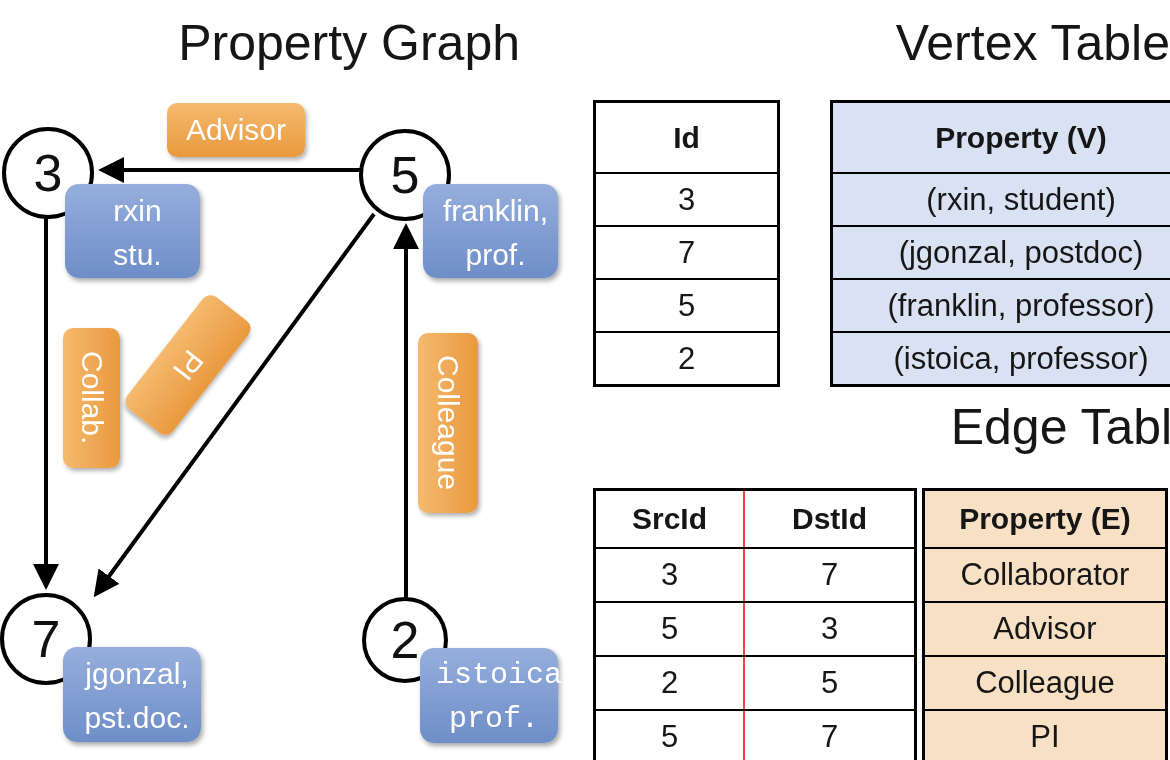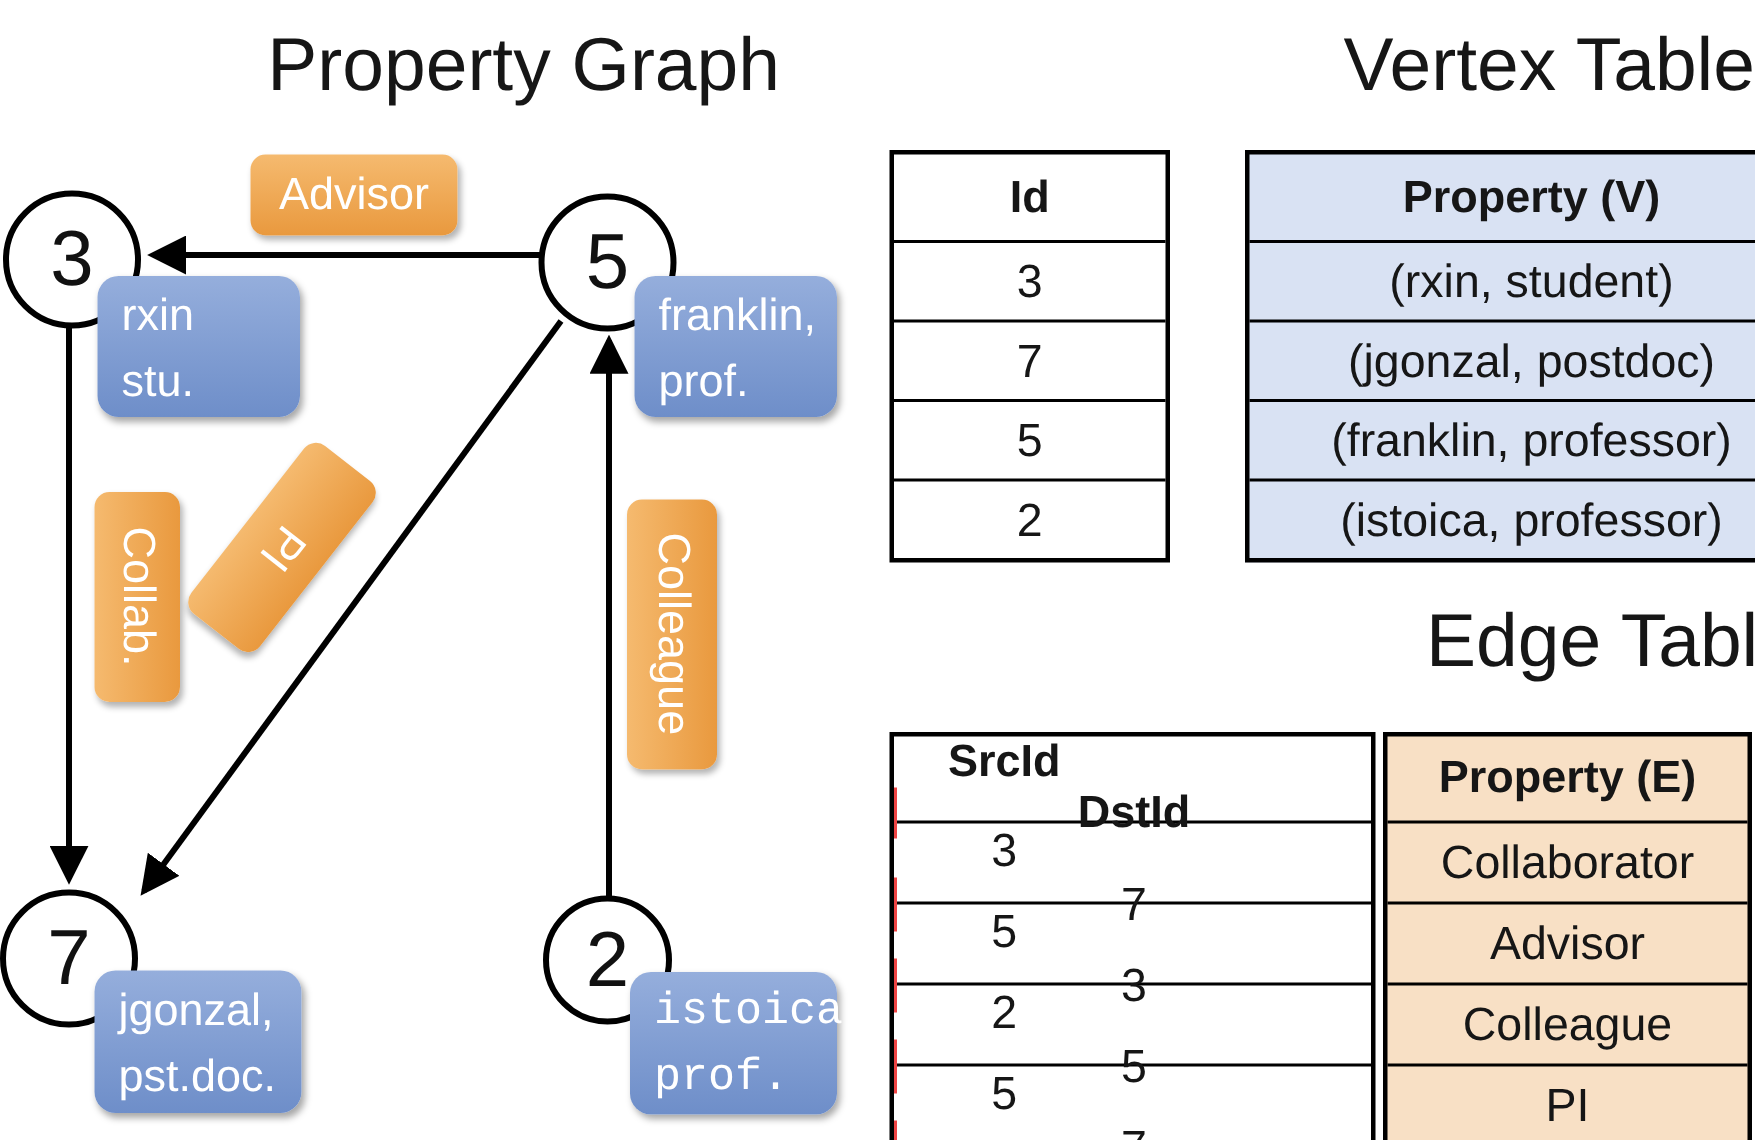--- a/index.html
+++ b/index.html
@@ -21,21 +21,21 @@
             border-radius: 50%; display: flex; align-items: center; justify-content: center;
             font-size: 52px; color: #111; }
   #v3 { left: 2px;   top: 127px; width: 92px; height: 92px; }
   #v5 { left: 359px; top: 129px; width: 92px; height: 92px; }
   #v7 { left: 0px;   top: 593px; width: 92px; height: 92px; }
   #v2 { left: 362px; top: 597px; width: 86px; height: 86px; }
 
   .blue-label { position: absolute; z-index: 4; color: #fff; font-size: 30px; line-height: 1.48;
                 padding: 5px 6px 5px 16px; border-radius: 14px;
                 background: linear-gradient(180deg, #95AEDC 0%, #6E8EC9 100%);
-                box-shadow: 2px 3px 5px rgba(0,0,0,0.35); }
+                box-shadow: 2px 3px 5px rgba(0,0,0,0.35); text-align: center; }
   #lbl3 { left: 65px;  top: 184px; width: 135px; height: 94px; }
   #lbl5 { left: 423px; top: 184px; width: 135px; height: 94px; }
   #lbl7 { left: 63px;  top: 647px; width: 138px; height: 95px; }
   #lbl2 { left: 420px; top: 648px; width: 138px; height: 95px; font-family: Liberation Mono, monospace; }
 
   .orange-label { position: absolute; z-index: 2; color: #fff; font-size: 30px;
                   display: flex; align-items: center; justify-content: center;
                   border-radius: 10px;
                   background: linear-gradient(180deg, #F5BA6F 0%, #E9993E 100%);
                   box-shadow: 2px 3px 4px rgba(0,0,0,0.30); }
@@ -43,30 +43,30 @@
                   background: linear-gradient(90deg, #F5BA6F 0%, #E9993E 100%); }
   #e-advisor   { left: 167px; top: 103px; width: 138px; height: 54px; }
   #e-collab    { left: 63px;  top: 328px; width: 57px;  height: 140px; }
   #e-pi        { left: 159px; top: 294px; width: 58px;  height: 142px; transform: rotate(38deg); }
   #e-colleague { left: 418px; top: 333px; width: 60px;  height: 180px; }
 
   
   .tcol { position: absolute; border: 3px solid #000; background: #fff; }
   .trow { height: 53px; border-top: 2px solid #000; display: flex; align-items: center;
           justify-content: center; font-size: 31px; color: #161616; }
-  .trow.hdr { height: 57px; border-top: none; font-weight: bold; font-size: 30px; }
+  .trow.hdr { height: 69px; border-top: none; font-weight: bold; font-size: 30px; }
 
   #vt-id   { left: 593px; top: 100px; width: 187px; }
   #vt-prop { left: 786px; top: 100px; width: 382px; background: #D9E2F3; margin-left: 44px; }
 
   #et-ids  { left: 593px; top: 488px; width: 324px; }
   #et-prop { left: 922px; top: 488px; width: 246px; background: #F8E0C5; }
   #et-prop .trow { height: 54px; }
   #et-prop .trow.hdr { height: 56px; }
-  .erow { display: flex; border-top: 2px solid #000; height: 54px; flex-direction: column; }
+  .erow { display: flex; border-top: 2px solid #000; height: 54px; }
   .erow.hdr { height: 56px; border-top: none; }
   .erow.hdr .ecell { font-weight: bold; font-size: 30px; }
   .ecell { display: flex; align-items: center; justify-content: center; font-size: 31px;
            color: #161616; }
   .ecell.src { width: 147px; }
   .ecell.dst { flex: 1; border-left: 2px solid #ef4444; }
 </style>
 </head>
 <body>
 

